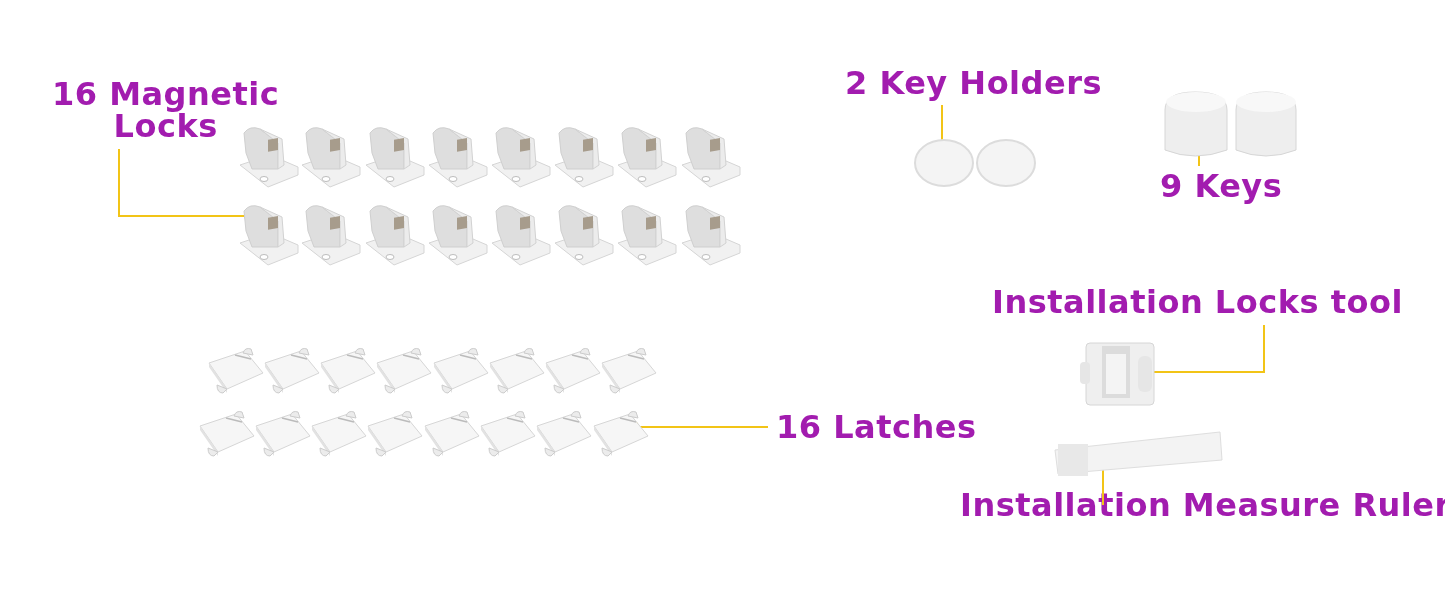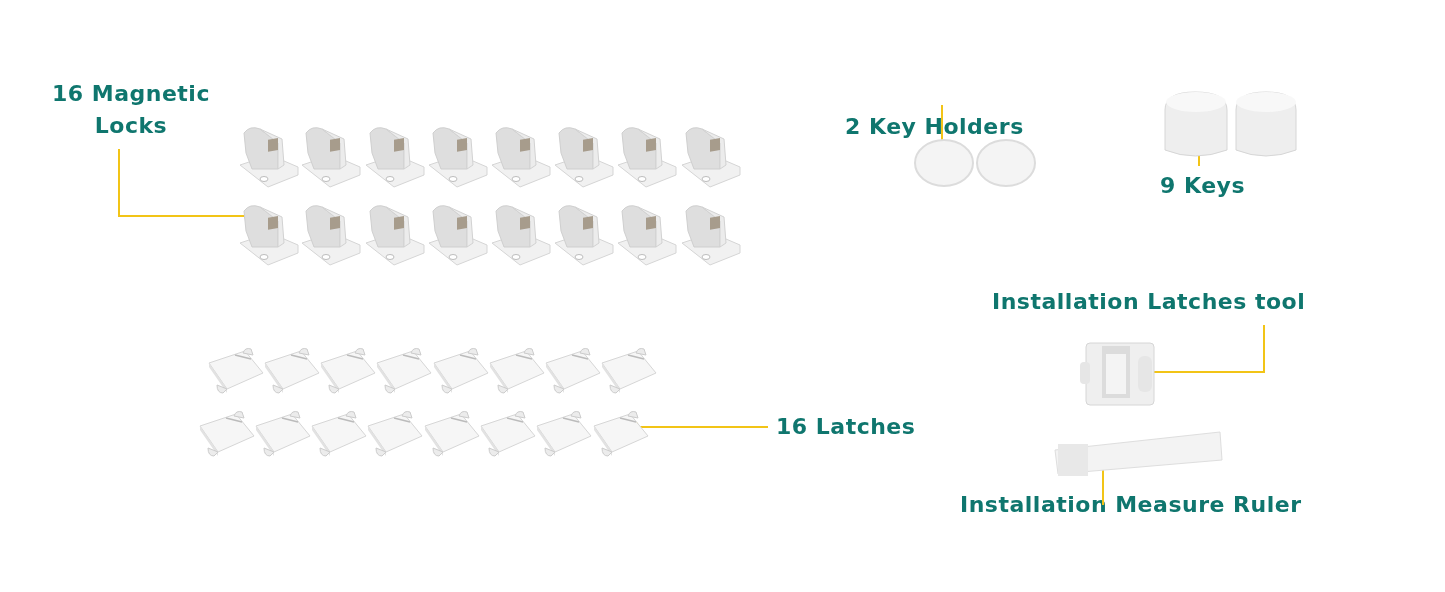--- a/index.html
+++ b/index.html
@@ -1,32 +1,32 @@
 <!DOCTYPE html>
 <html><head>
 <meta charset="utf-8">
 <style>
   html,body{margin:0;padding:0;background:#ffffff;}
   body{width:1445px;height:592px;position:relative;overflow:hidden;font-family:"DejaVu Sans","Liberation Sans",sans-serif;}
-  .label{position:absolute;color:#0f766e;font-weight:bold;font-size:22px;line-height:34px;white-space:nowrap;letter-spacing:0.5px;}
+  .label{position:absolute;color:#a21caf;font-weight:bold;font-size:32px;line-height:34px;white-space:nowrap;letter-spacing:0.5px;}
   .line{position:absolute;background:#f2c417;}
   .dot{position:absolute;width:8px;height:8px;border:2.5px solid #f2c417;border-radius:50%;background:#fff;}
   svg{position:absolute;overflow:visible;}
 </style>
 </head>
 <body>
 
 <div class="label" style="left:52px;top:77px;text-align:center;">
   <div>16 Magnetic</div>
   <div style="margin-top:-2px;">Locks</div>
 </div>
-<div class="label" style="left:845px;top:66px;margin-top:44px;">2 Key Holders</div>
+<div class="label" style="left:845px;top:66px;">2 Key Holders</div>
 <div class="label" style="left:1160px;top:169px;">9 Keys</div>
 <div class="label" style="left:776px;top:410px;text-align:center;">16 Latches</div>
-<div class="label" style="left:992px;top:285px;">Installation Latches tool</div>
+<div class="label" style="left:992px;top:285px;">Installation Locks tool</div>
 <div class="label" style="left:960px;top:488px;">Installation Measure Ruler</div>
 
 <div class="line" style="left:118px;top:149px;width:2px;height:67px;"></div>
 <div class="line" style="left:118px;top:215px;width:128px;height:2px;"></div>
 <div class="dot" style="left:244px;top:210px;"></div>
 
 <div class="line" style="left:941px;top:105px;width:2px;height:52px;"></div>
 <div class="dot" style="left:936px;top:154px;"></div>
 
 <div class="line" style="left:1198px;top:116px;width:2px;height:50px;"></div>

